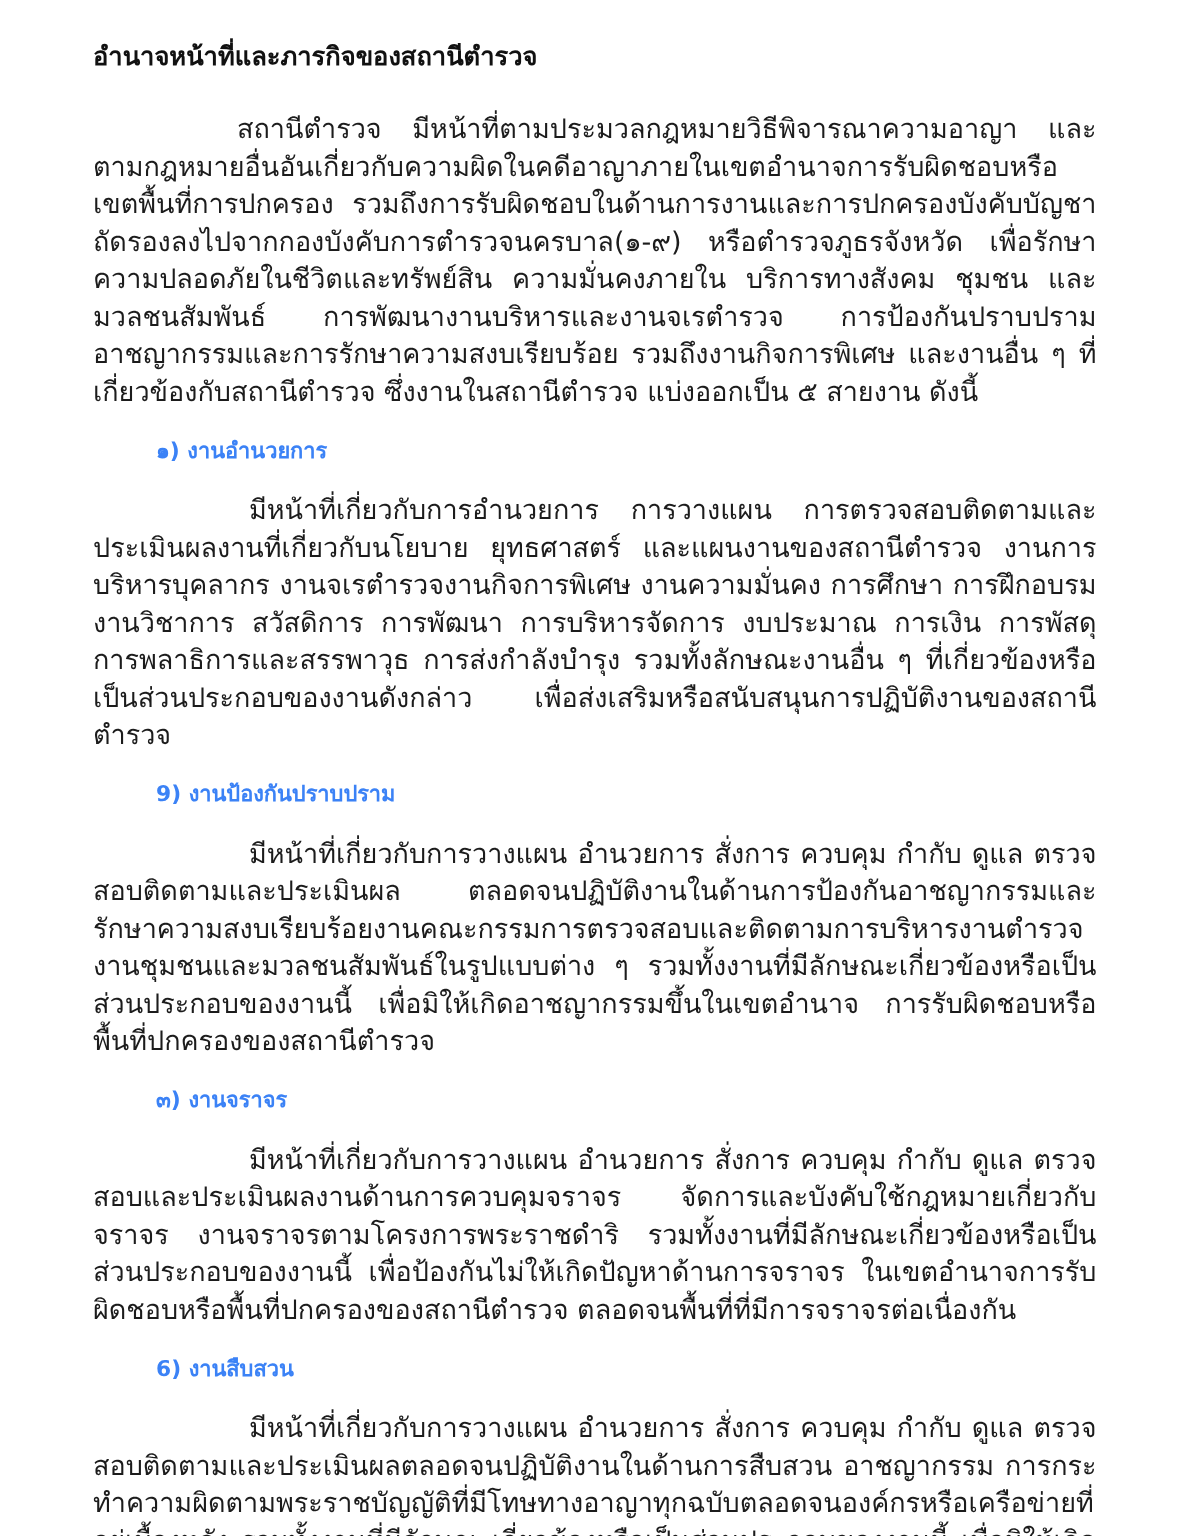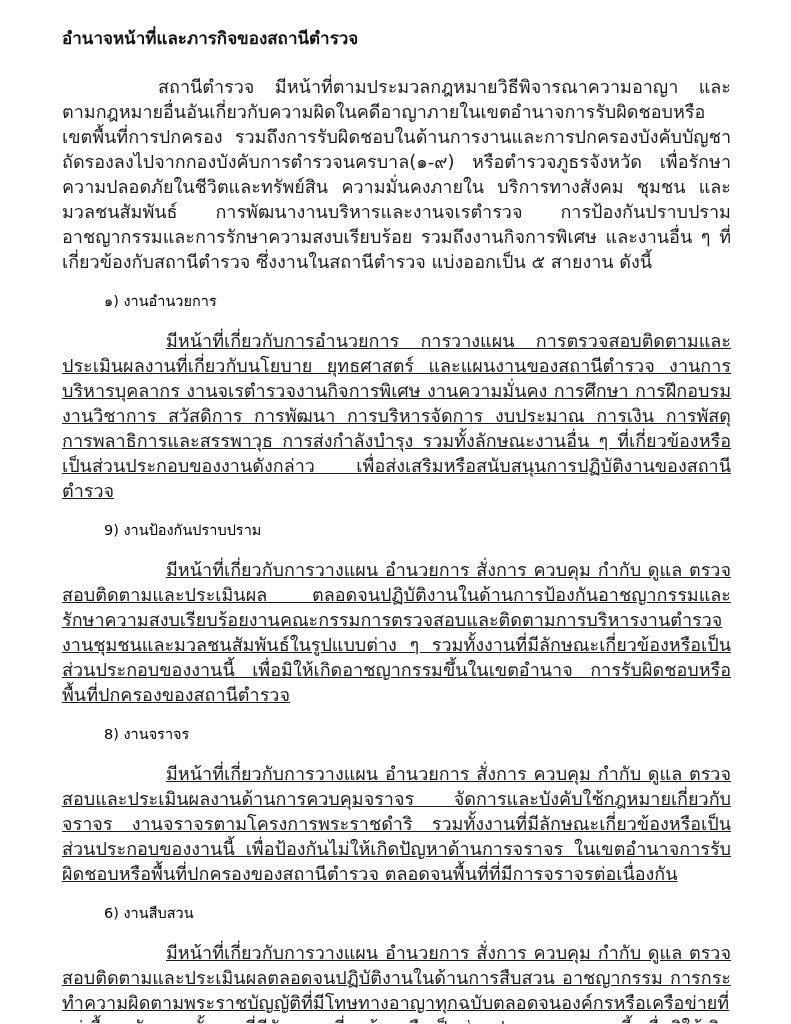--- a/index.html
+++ b/index.html
@@ -35,46 +35,45 @@
     margin: 0;
     color: #1c1c1c;
     overflow-wrap: break-word;
   }
   .intro {
     text-indent: 96px;
     margin-bottom: 12px;
   }
   .section-heading {
     font-size: 14.5px;
-    font-weight: normal;
+    font-weight: bold;
     margin: 15px 0 14px 42px;
     line-height: 25px;
-    color: #000000;
+    color: #3b82f6;
   }
   .section-body {
     text-indent: 104px;
-    text-decoration: underline;
   }
 </style>
 </head>
 <body>
 
 <div class="page">
   <h1 class="page-title">อำนาจหน้าที่และภารกิจของสถานีตำรวจ</h1>
 
   <p class="para intro">สถานีตำรวจ มีหน้าที่ตามประมวลกฎหมายวิธีพิจารณาความอาญา และตามกฎหมายอื่นอันเกี่ยวกับความผิดในคดีอาญาภายในเขตอำนาจการรับผิดชอบหรือเขตพื้นที่การปกครอง รวมถึงการรับผิดชอบในด้านการงานและการปกครองบังคับบัญชาถัดรองลงไปจากกองบังคับการตำรวจนครบาล(๑-๙)  หรือตำรวจภูธรจังหวัด เพื่อรักษาความปลอดภัยในชีวิตและทรัพย์สิน ความมั่นคงภายใน บริการทางสังคม ชุมชน และมวลชนสัมพันธ์ การพัฒนางานบริหารและงานจเรตำรวจ การป้องกันปราบปรามอาชญากรรมและการรักษาความสงบเรียบร้อย รวมถึงงานกิจการพิเศษ และงานอื่น ๆ ที่เกี่ยวข้องกับสถานีตำรวจ ซึ่งงานในสถานีตำรวจ แบ่งออกเป็น ๕ สายงาน ดังนี้</p>
 
   <div id="sections">
   <h2 class="section-heading">๑) งานอำนวยการ</h2>
   <p class="para section-body">มีหน้าที่เกี่ยวกับการอำนวยการ การวางแผน การตรวจสอบติดตามและประเมินผลงานที่เกี่ยวกับนโยบาย ยุทธศาสตร์ และแผนงานของสถานีตำรวจ งานการบริหารบุคลากร งานจเรตำรวจงานกิจการพิเศษ งานความมั่นคง การศึกษา การฝึกอบรม งานวิชาการ สวัสดิการ การพัฒนา การบริหารจัดการ งบประมาณ การเงิน การพัสดุ การพลาธิการและสรรพาวุธ การส่งกำลังบำรุง รวมทั้งลักษณะงานอื่น ๆ ที่เกี่ยวข้องหรือเป็นส่วนประกอบของงานดังกล่าว เพื่อส่งเสริมหรือสนับสนุนการปฏิบัติงานของสถานีตำรวจ</p>
 
   <h2 class="section-heading">9) งานป้องกันปราบปราม</h2>
   <p class="para section-body">มีหน้าที่เกี่ยวกับการวางแผน อำนวยการ สั่งการ ควบคุม กำกับ ดูแล ตรวจสอบติดตามและประเมินผล ตลอดจนปฏิบัติงานในด้านการป้องกันอาชญากรรมและรักษาความสงบเรียบร้อยงานคณะกรรมการตรวจสอบและติดตามการบริหารงานตำรวจ งานชุมชนและมวลชนสัมพันธ์ในรูปแบบต่าง ๆ รวมทั้งงานที่มีลักษณะเกี่ยวข้องหรือเป็นส่วนประกอบของงานนี้ เพื่อมิให้เกิดอาชญากรรมขึ้นในเขตอำนาจ การรับผิดชอบหรือพื้นที่ปกครองของสถานีตำรวจ</p>
 
-  <h2 class="section-heading">8) งานจราจร</h2>
+  <h2 class="section-heading">๓) งานจราจร</h2>
   <p class="para section-body">มีหน้าที่เกี่ยวกับการวางแผน อำนวยการ สั่งการ ควบคุม กำกับ ดูแล ตรวจสอบและประเมินผลงานด้านการควบคุมจราจร จัดการและบังคับใช้กฎหมายเกี่ยวกับจราจร งานจราจรตามโครงการพระราชดำริ รวมทั้งงานที่มีลักษณะเกี่ยวข้องหรือเป็นส่วนประกอบของงานนี้ เพื่อป้องกันไม่ให้เกิดปัญหาด้านการจราจร ในเขตอำนาจการรับผิดชอบหรือพื้นที่ปกครองของสถานีตำรวจ ตลอดจนพื้นที่ที่มีการจราจรต่อเนื่องกัน</p>
 
   <h2 class="section-heading">6) งานสืบสวน</h2>
   <p class="para section-body">มีหน้าที่เกี่ยวกับการวางแผน อำนวยการ สั่งการ ควบคุม กำกับ ดูแล ตรวจสอบติดตามและประเมินผลตลอดจนปฏิบัติงานในด้านการสืบสวน อาชญากรรม การกระทำความผิดตามพระราชบัญญัติที่มีโทษทางอาญาทุกฉบับตลอดจนองค์กรหรือเครือข่ายที่อยู่เบื้องหลัง รวมทั้งงานที่มีลักษณะเกี่ยวข้องหรือเป็นส่วนประกอบของงานนี้ เพื่อมิให้เกิดอาชญากรรมขึ้นในเขตอำนาจการรับผิดชอบหรือพื้นที่ปกครองของสถานีตำรวจ</p>
 
   <h2 class="section-heading">4) งานสอบสวน</h2>
   <p class="para section-body">มีหน้าที่เกี่ยวกับการวางแผน อำนวยการ สั่งการ ควบคุม กำกับ ดูแล ตรวจสอบติดตามและประเมินผลด้านการสอบสวนคดีอาญา การมีความเห็น การให้ความเห็นชอบ หรือเป็นส่วนประกอบของงานนี้ เพื่ออำนวยความยุติธรรมให้แก่ประชาชนในการสืบสวนสอบสวนคดีอาญาให้บังเกิดประสิทธิภาพสูงสุดในเขตอำนาจการรับผิดชอบหรือพื้นที่ปกครองของสถานีตำรวจ</p>
 </div>
 </div>
 

